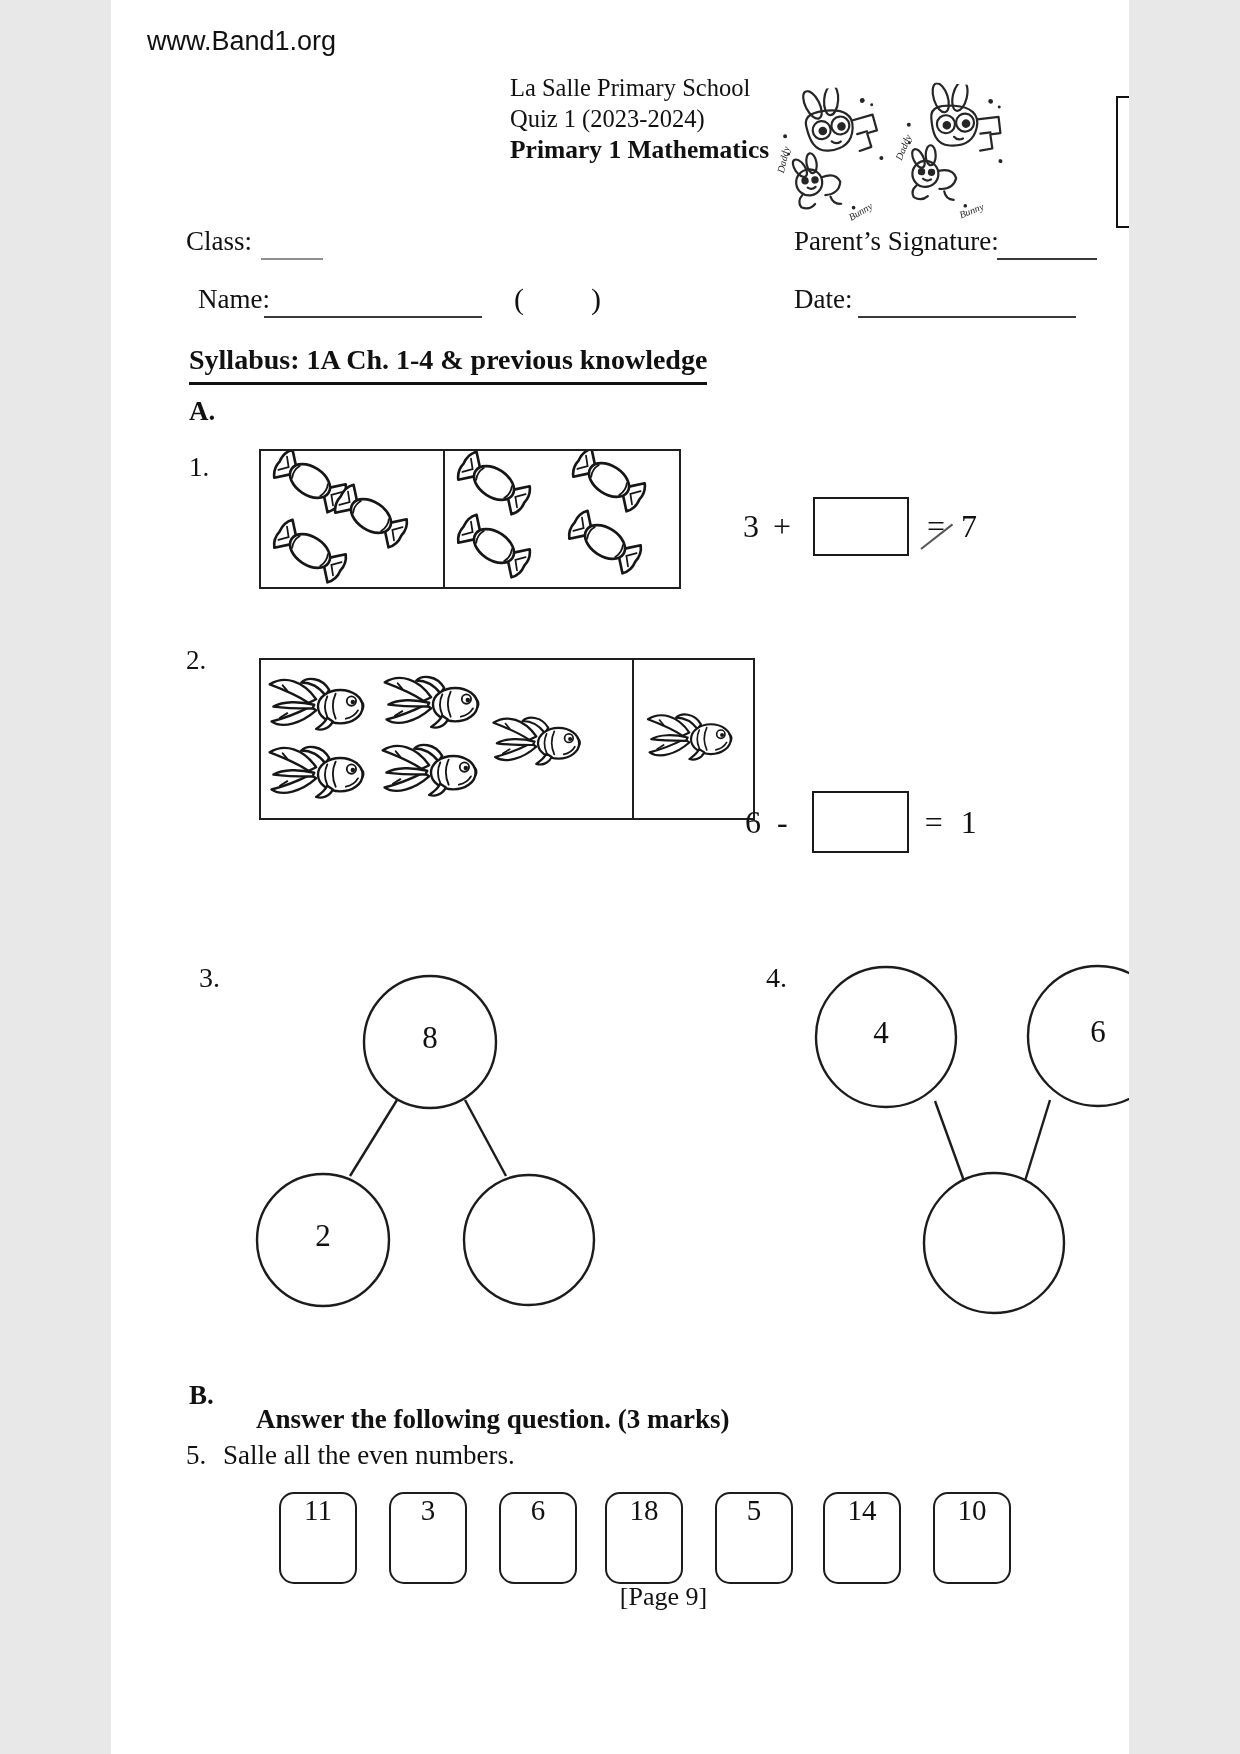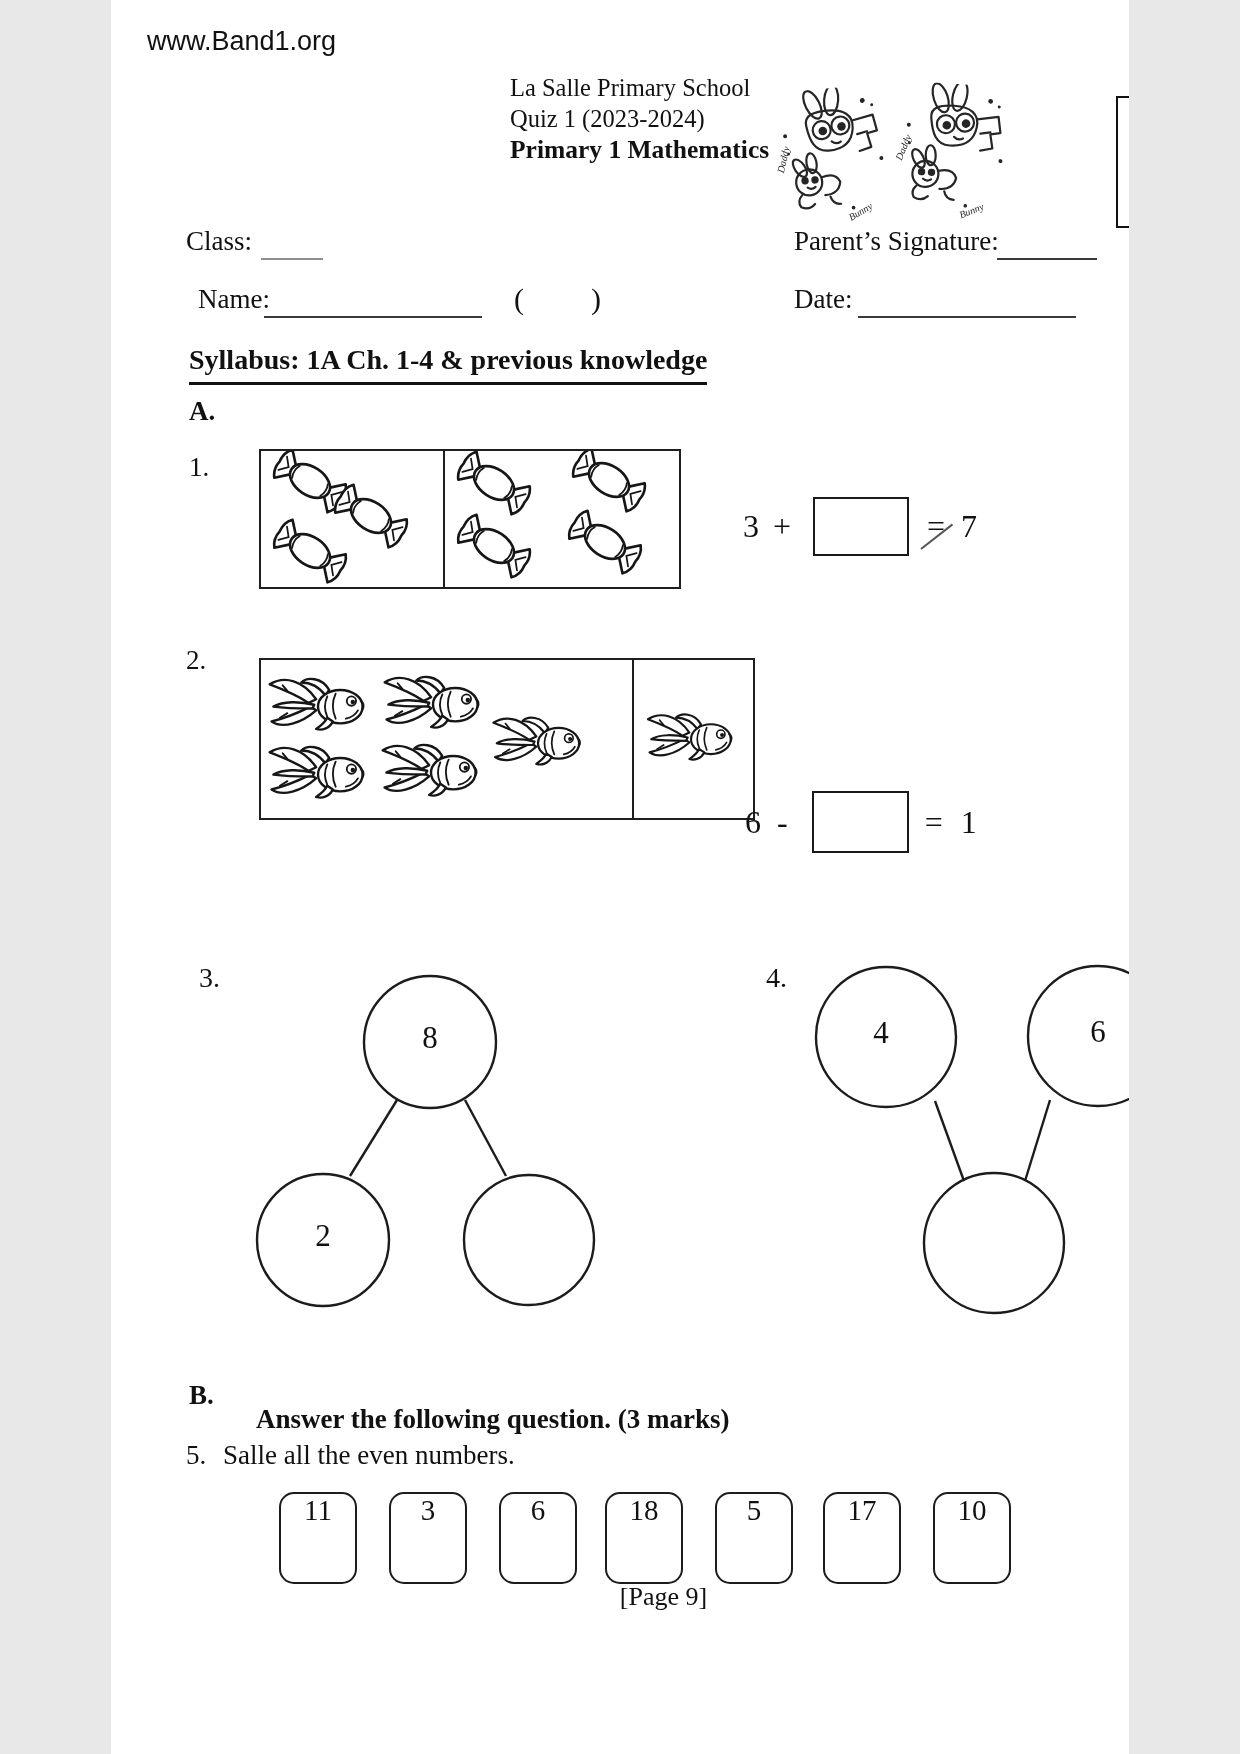--- a/index.html
+++ b/index.html
@@ -225,21 +225,21 @@
       <div class="card" style="left: 388px;">
         <span>6</span>
       </div>
       <div class="card" style="left: 494px;">
         <span>18</span>
       </div>
       <div class="card" style="left: 604px;">
         <span>5</span>
       </div>
       <div class="card" style="left: 712px;">
-        <span>17</span>
+        <span>14</span>
       </div>
       <div class="card" style="left: 822px;">
         <span>10</span>
       </div>
     </div>
 
   <div class="abs" style="left:0;top:1582px;width:1105px;text-align:center;font-size:26px;">[Page 9]</div>
 
   <div class="edge-mark" style="left:1229px;top:30px;height:112px;"></div>
   <div class="edge-mark" style="left:1098px;top:695px;height:135px;"></div>

